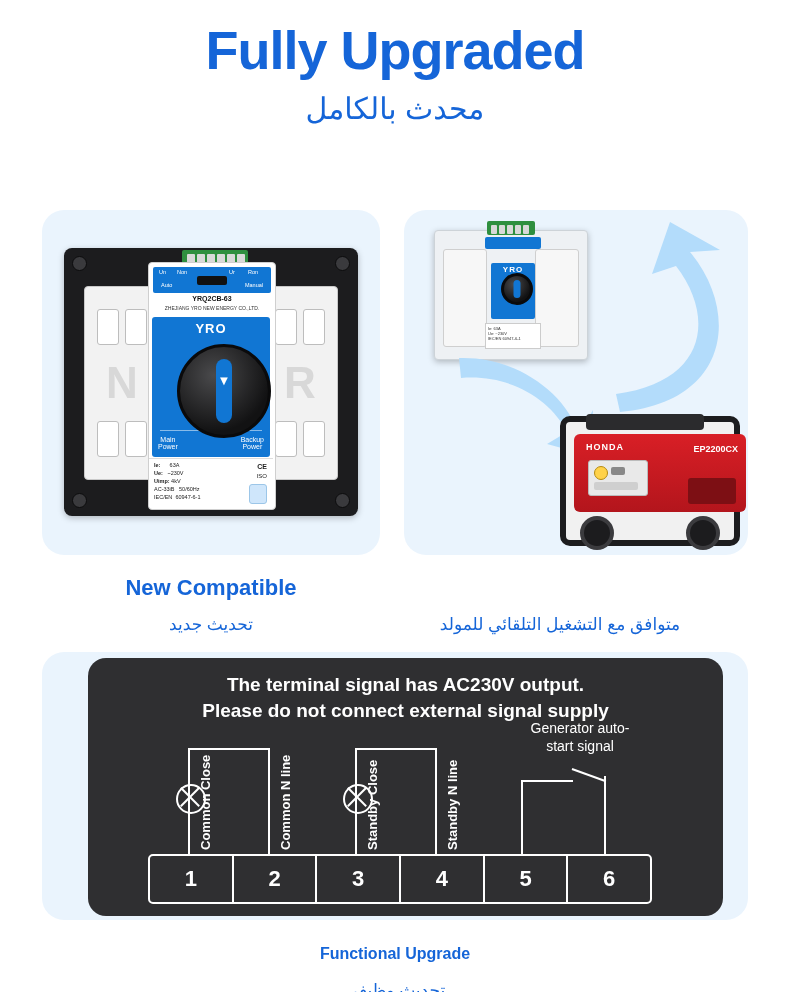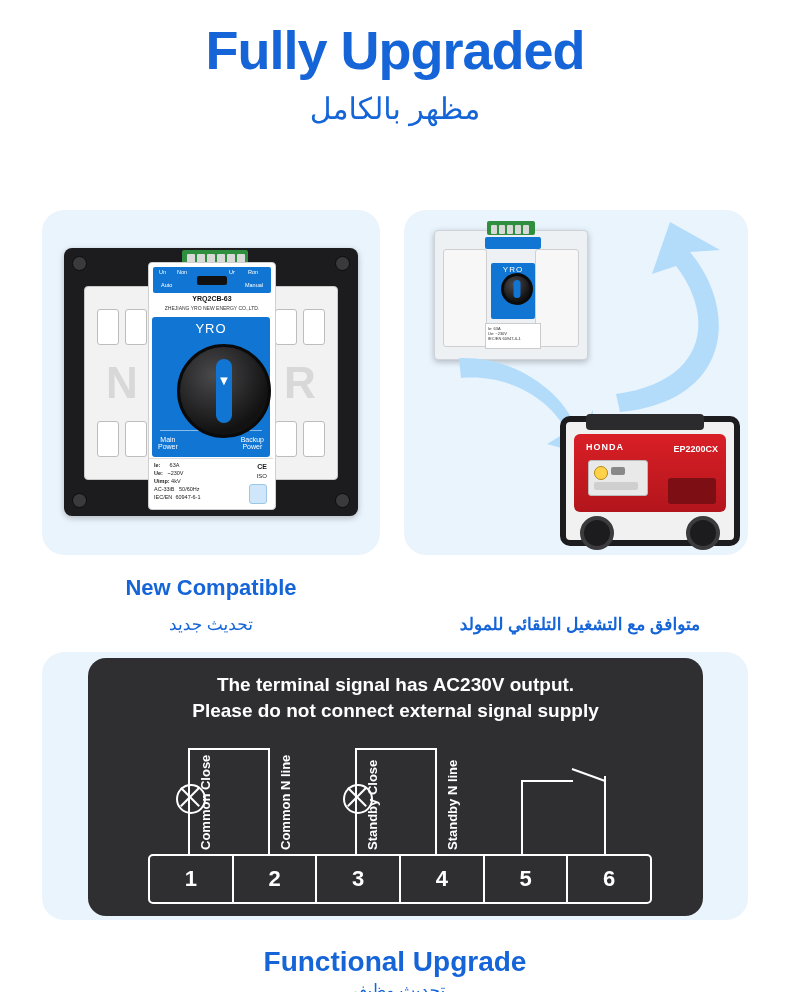--- a/index.html
+++ b/index.html
@@ -103,21 +103,21 @@
     width:16px;height:64px;background:#1176d3;border-radius:8px;
   }
   .knob-arrow{
     position:absolute;left:50%;top:26px;transform:translateX(-50%);
     color:#fff;font-size:13px;
   }
   .label-tiny{
     position:absolute;color:#ffffff;font-size:5.5px;text-align:center;line-height:1.1;
   }
   .brand{
-    position:absolute;color:#fff;font-weight:normal;letter-spacing:1px;
+    position:absolute;color:#fff;font-weight:bold;letter-spacing:1px;
   }
   .spec-box{
     position:absolute;background:#fff;border-top:1px solid #ddd;
     font-size:5.5px;color:#222;line-height:1.45;padding:3px 5px;box-sizing:border-box;
   }
 
   
   .dev-small{left:434px;top:208px;width:152px;height:128px;background:#eef1f4;border:1px solid #cdd3d8;border-radius:4px;}
   .dev-small .side-blk{
     position:absolute;top:18px;width:42px;height:96px;background:#f7f7f7;border:1px solid #cfcfcf;border-radius:3px;
@@ -128,21 +128,21 @@
 
   
   .arrow{position:absolute;}
 
   
   .gen-frame{
     position:absolute;left:560px;top:394px;width:168px;height:118px;
     border:6px solid #1c1c1e;border-radius:10px;background:#f1f1f1;
   }
   .gen-body{
-    position:absolute;left:8px;top:12px;width:152px;height:78px;
+    position:absolute;left:8px;top:12px;width:172px;height:78px;
     background:linear-gradient(180deg,#d91f26 0%,#b3151c 100%);
     border-radius:6px;
   }
   .gen-top{
     position:absolute;left:20px;top:-8px;width:118px;height:16px;
     background:#2b2b2d;border-radius:4px;
   }
   .gen-panel{
     position:absolute;left:14px;top:26px;width:58px;height:34px;
     background:#e9e9e9;border:1px solid #bbb;border-radius:3px;
@@ -154,21 +154,21 @@
     position:absolute;right:8px;top:10px;color:#fff;font-size:9px;font-weight:bold;
   }
   .gen-wheel{
     position:absolute;bottom:-10px;width:26px;height:26px;border-radius:50%;
     background:#1c1c1e;border:4px solid #3b3b3e;
   }
 
   
   .diagram{
     position:absolute;left:88px;top:636px;width:615px;height:258px;
-    background:#2f2f31;border-radius:18px;
+    background:#2f2f31;border-radius:18px;padding-left:20px;
   }
   .diag-title{
     position:absolute;left:0;right:0;top:14px;text-align:center;
     color:#ffffff;font-size:19px;font-weight:bold;line-height:1.35;
   }
   .term-row{
     position:absolute;left:60px;top:196px;width:500px;height:46px;
     border:2px solid #ffffff;border-radius:5px;display:flex;background:transparent;
   }
   .term-cell{
@@ -193,21 +193,21 @@
   .gen-sig-label{
     position:absolute;color:#ffffff;font-size:14px;text-align:center;line-height:1.25;
   }
 </style>
 </head>
 <body>
 
 <div class="page">
 
   <div class="title">Fully Upgraded</div>
-  <div class="subtitle-ar">مظهر بالكامل</div>
+  <div class="subtitle-ar">محدث بالكامل</div>
 
   <div class="panel" id="panel-left"></div>
 
   <div class="device-body dev-big">
     <div class="dev-screw" style="left:8px;top:8px;"></div>
     <div class="dev-screw" style="right:8px;top:8px;"></div>
     <div class="dev-screw" style="left:8px;bottom:8px;"></div>
     <div class="dev-screw" style="right:8px;bottom:8px;"></div>
 
     <div class="side-block" style="left:20px;">
@@ -320,21 +320,21 @@
       </div>
       <div style="position:absolute;right:10px;bottom:8px;width:48px;height:26px;background:#7d0f14;border-radius:3px;"></div>
     </div>
     <div class="gen-wheel" style="left:14px;"></div>
     <div class="gen-wheel" style="right:14px;"></div>
   </div>
 
   <div class="caption-en" style="left:404px;top:536px;width:344px;">
     <br>
   </div>
-  <div class="caption-ar" style="left:408px;top:592px;width:344px;font-weight:bold;">متوافق مع التشغيل التلقائي للمولد</div>
+  <div class="caption-ar" style="left:388px;top:592px;width:344px;">متوافق مع التشغيل التلقائي للمولد</div>
 
   <div class="panel" id="panel-bottom"></div>
 
   <div class="diagram">
     <div class="diag-title">
       <span>The terminal signal has AC230V output.</span><br>
       <span>Please do not connect external signal supply</span>
     </div>
 
     <div class="wire" style="left:100px;top:90px;width:2px;height:106px;"></div>
@@ -346,31 +346,35 @@
     <div class="wire" style="left:347px;top:90px;width:2px;height:106px;"></div>
 
     <div class="lamp" style="left:88px;top:126px;"></div>
     <div class="lamp" style="left:255px;top:126px;"></div>
 
     <div class="vlabel" style="left:110px;top:96px;height:96px;">Common Close</div>
     <div class="vlabel" style="left:190px;top:92px;height:100px;">Common N line</div>
     <div class="vlabel" style="left:277px;top:98px;height:94px;">Standby Close</div>
     <div class="vlabel" style="left:357px;top:94px;height:98px;">Standby N line</div>
 
+    <div class="gen-sig-label" style="left:412px;top:62px;width:160px;">
+      <span>Generator auto-</span><br>
+      <span>start signal</span>
+    </div>
     <div class="wire" style="left:433px;top:122px;width:2px;height:74px;"></div>
     <div class="wire" style="left:433px;top:122px;width:52px;height:2px;"></div>
     <div class="wire" style="left:516px;top:118px;width:2px;height:78px;"></div>
     <div class="wire" style="left:484px;top:110px;width:36px;height:2px;transform:rotate(20deg);transform-origin:left center;"></div>
 
     <div class="term-row">
       <div class="term-cell">1</div>
       <div class="term-cell">2</div>
       <div class="term-cell">3</div>
       <div class="term-cell">4</div>
       <div class="term-cell">5</div>
       <div class="term-cell">6</div>
     </div>
   </div>
 
-  <div class="caption-en" style="left:42px;top:922px;width:706px;font-size:28px;">Functional Upgrade</div>
+  <div class="caption-en" style="left:42px;top:922px;width:706px;font-size:16px;">Functional Upgrade</div>
   <div class="caption-ar" style="left:42px;top:958px;width:706px;">تحديث وظيفي</div>
 
 </div>
 
 </body></html>

